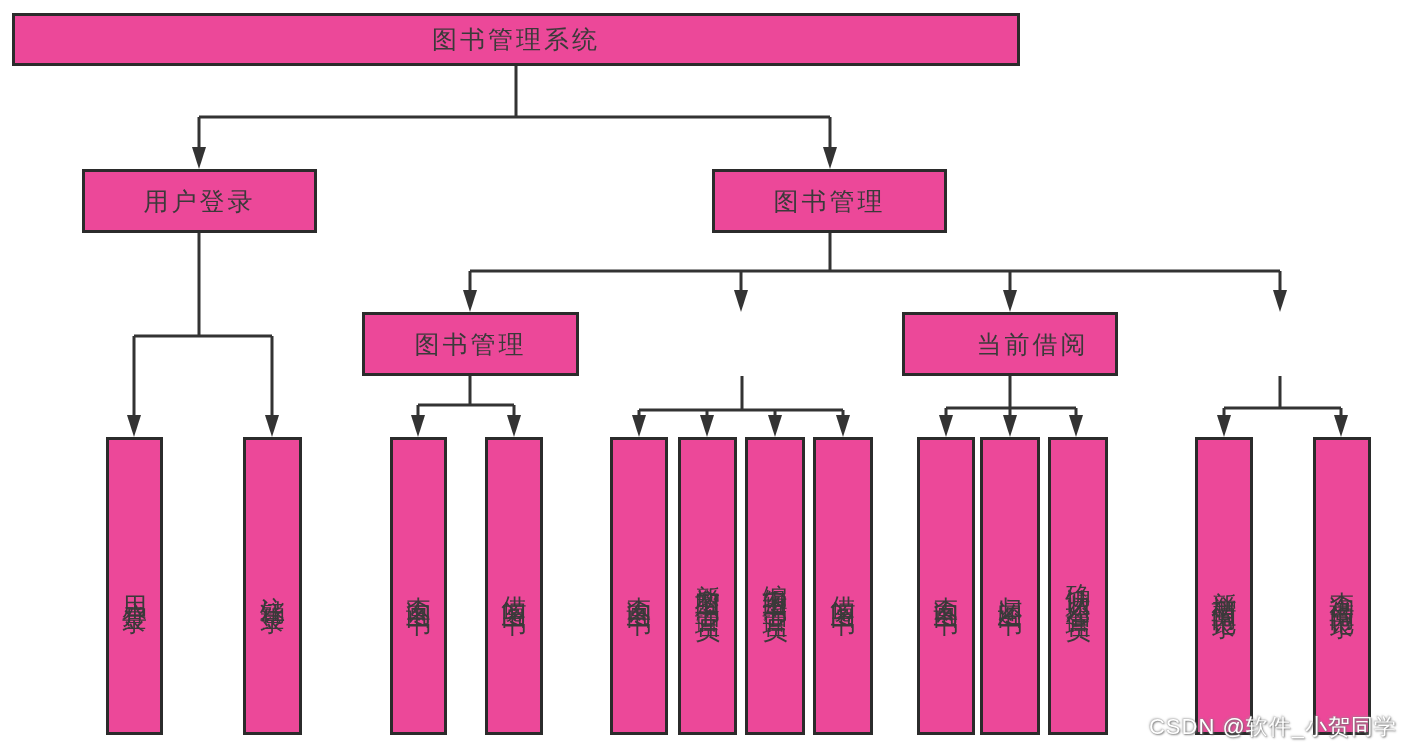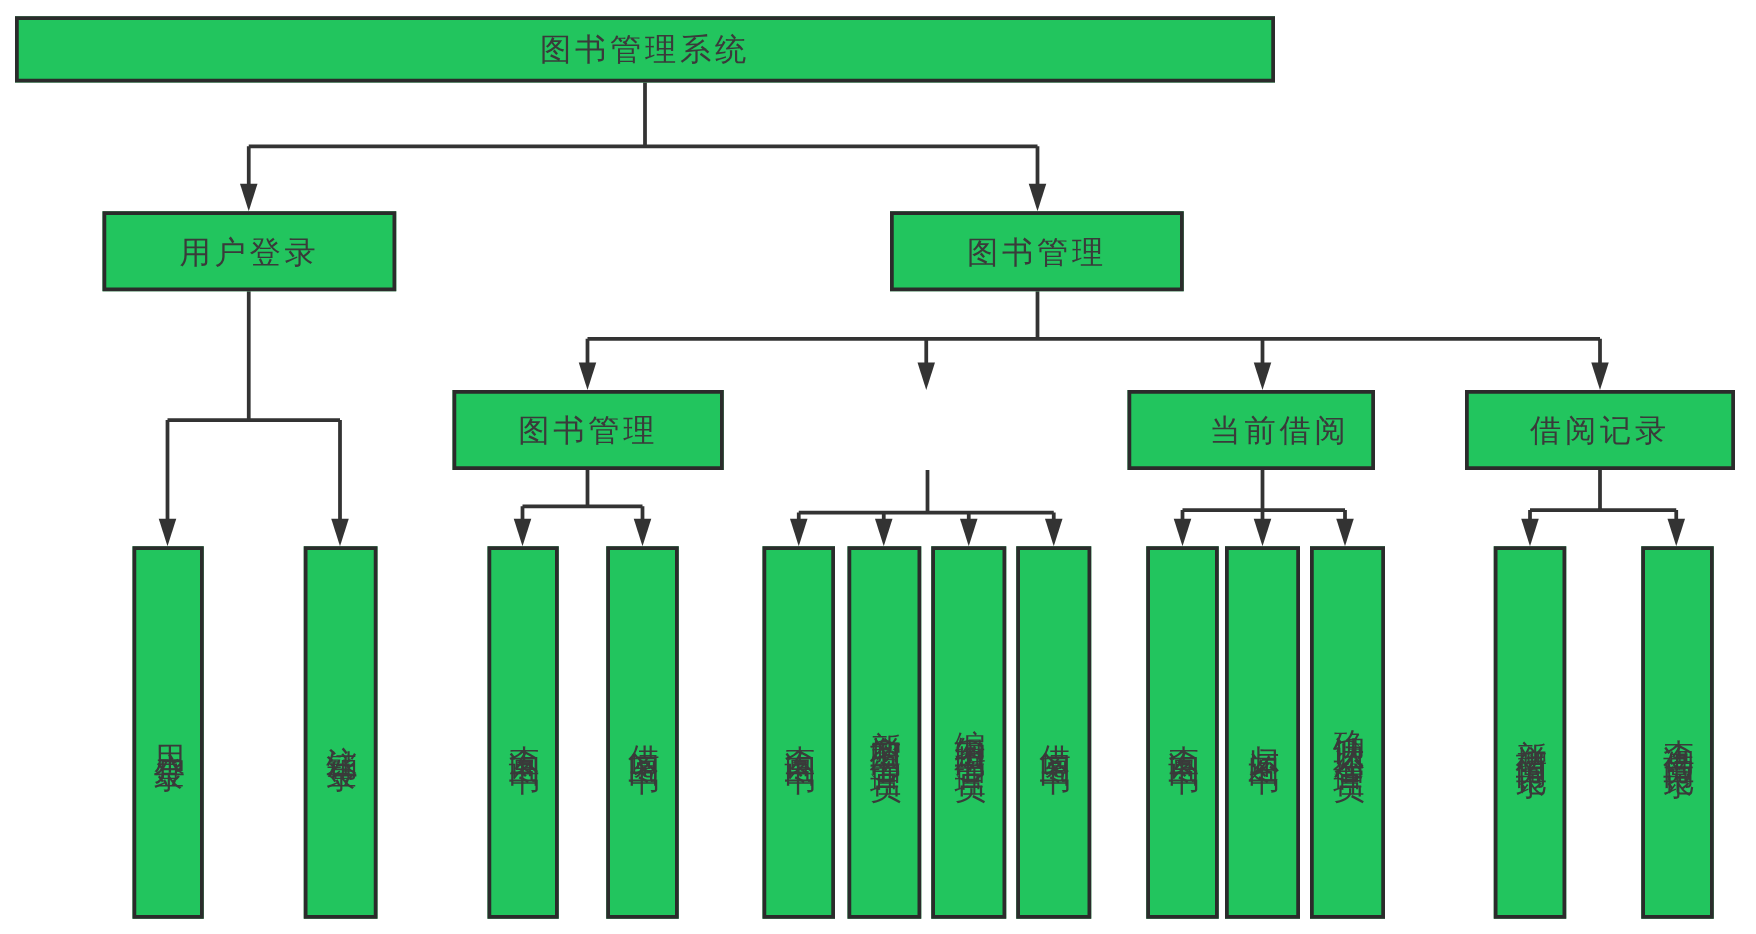--- a/index.html
+++ b/index.html
@@ -30,21 +30,21 @@
     stroke-width: 3;
     fill: none;
   }
   .connectors polygon {
     fill: #333333;
     stroke: none;
   }
   .box {
     position: absolute;
     box-sizing: border-box;
-    background: #22c55e;
+    background: #ec4899;
     border: 3px solid #2b2b2b;
     display: flex;
     align-items: center;
     justify-content: center;
     color: #3a3a3a;
     z-index: 2;
   }
   .box.h span {
     font-size: 25px;
     letter-spacing: 3px;
@@ -135,25 +135,22 @@
   <div class="box h" style="left:82px; top:169px; width:235px; height:64px;">
     <span>用户登录</span>
   </div>
   <div class="box h" style="left:712px; top:169px; width:235px; height:64px;">
     <span>图书管理</span>
   </div>
 
   <div class="box h" style="left:362px; top:312px; width:217px; height:64px;">
     <span>图书管理</span>
   </div>
-  <div class="box h" style="left:902px; top:312px; width:198px; height:64px;padding-left:45px;">
+  <div class="box h" style="left:902px; top:312px; width:216px; height:64px;padding-left:45px;">
     <span>当前借阅</span>
-  </div>
-  <div class="box h" style="left:1172px; top:312px; width:216px; height:64px;">
-    <span>借阅记录</span>
   </div>
 
   <div class="box v" style="left:106px; top:437px; width:57px; height:298px;">
     <span>用户登录</span>
   </div>
   <div class="box v" style="left:243px; top:437px; width:59px; height:298px;">
     <span>注销登录</span>
   </div>
 
   <div class="box v" style="left:390px; top:437px; width:57px; height:298px;">
@@ -186,14 +183,15 @@
     <span>确认归还（管理员）</span>
   </div>
 
   <div class="box v" style="left:1195px; top:437px; width:58px; height:298px;">
     <span>新增借阅记录</span>
   </div>
   <div class="box v" style="left:1313px; top:437px; width:58px; height:298px;">
     <span>查询借阅记录</span>
   </div>
 
+  <div class="watermark">CSDN @软件_小贺同学</div>
 
 </div>
 
 </body></html>

